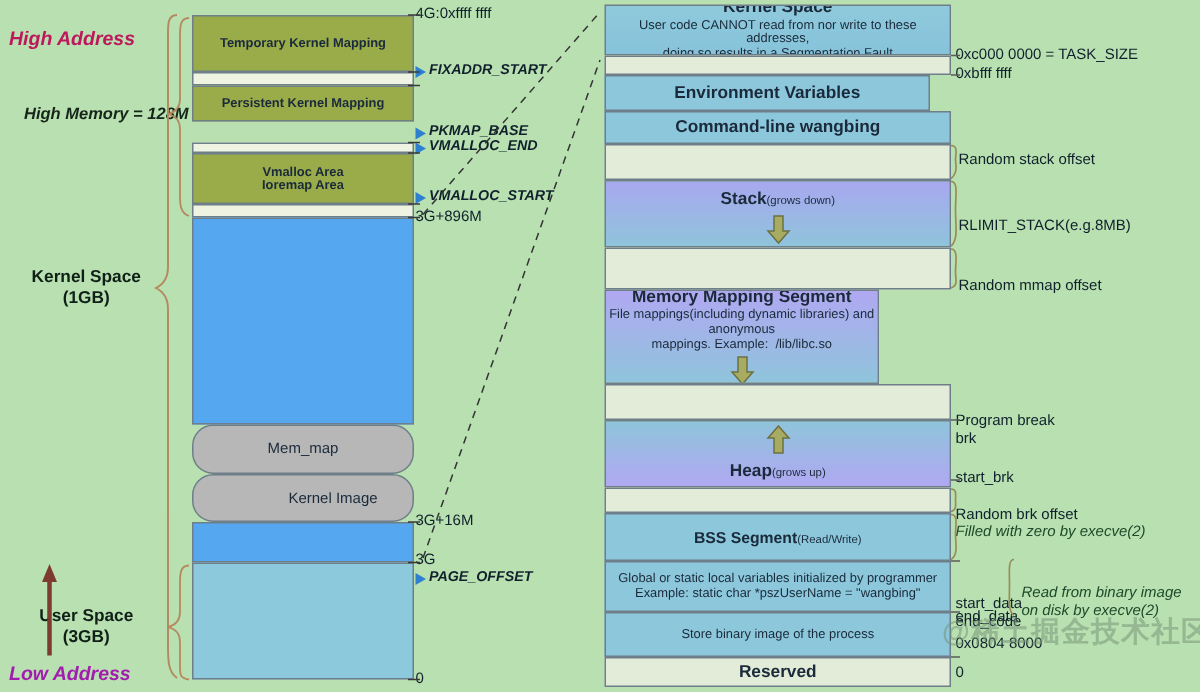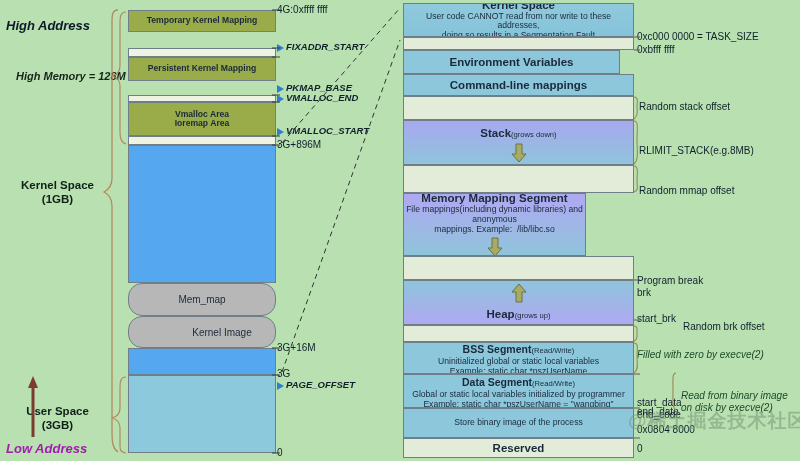--- a/index.html
+++ b/index.html
@@ -42,21 +42,21 @@
   .mid{font-size:10.5px;font-weight:bold;}
   .tiny{font-size:7.6px;}
 
   
   .arrow{width:18px;height:20px;margin-top:2px;position:relative;}
   .arrow.down svg,.arrow.up svg{display:block;}
 
   
   .lbl{position:absolute;white-space:pre;}
   .hiaddr{
-    font-style:italic;font-weight:bold;font-size:13px;color:#0f172a;
+    font-style:italic;font-weight:bold;font-size:13px;color:#be185d;
     left:6px;top:18px;
   }
   .loaddr{
     font-style:italic;font-weight:bold;font-size:13px;color:#a21caf;
     left:6px;top:441px;
   }
   .himem{
     font-style:italic;font-weight:bold;font-size:11px;color:#16251a;
     left:16px;top:70px;
   }
@@ -94,21 +94,21 @@
 </style>
 </head>
 <body>
 
 <div class="lbl hiaddr">High Address</div>
 <div class="lbl loaddr">Low Address</div>
 <div class="lbl himem">High Memory = 128M</div>
 <div class="lbl kspace">Kernel Space<br>(1GB)</div>
 <div class="lbl uspace">User Space<br>(3GB)</div>
 
-<div class="blk olive" style="left:128px;top:10px;width:148px;height:22px;">
+<div class="blk olive" style="left:128px;top:10px;width:148px;height:38px;">
   <div class="t1 sml">Temporary Kernel Mapping</div>
 </div>
 <div class="blk gapw" style="left:128px;top:48px;width:148px;height:9px;"></div>
 
 <div class="blk olive" style="left:128px;top:57px;width:148px;height:24px;">
   <div class="t1 sml">Persistent Kernel Mapping</div>
 </div>
 <div class="blk gapw" style="left:128px;top:95px;width:148px;height:7px;"></div>
 
 <div class="blk olive" style="left:128px;top:102px;width:148px;height:34px;">
@@ -155,21 +155,21 @@
   <div class="t2 sml">User code CANNOT read from nor write to these addresses,<br>doing so results in a Segmentation Fault</div>
 </div>
 
 <div class="blk rgap" style="left:403px;top:37px;width:231px;height:13px;"></div>
 
 <div class="blk rseg" style="left:403px;top:50px;width:217px;height:24px;">
   <div class="t1 big">Environment Variables</div>
 </div>
 
 <div class="blk rseg" style="left:403px;top:74px;width:231px;height:22px;">
-  <div class="t1 big">Command-line mappings</div>
+  <div class="t1 big">Command-line wangbing</div>
 </div>
 
 <div class="blk rgap" style="left:403px;top:96px;width:231px;height:24px;"></div>
 
 <div class="blk rstack" style="left:403px;top:120px;width:231px;height:45px;">
   <div>
     <span class="big">Stack</span><span class="tiny">(grows down)</span>
   </div>
   <div class="arrow down">
     <svg width="18" height="20" viewBox="0 0 18 20">
@@ -202,46 +202,42 @@
     <span class="big">Heap</span><span class="tiny">(grows up)</span>
   </div>
 </div>
 
 <div class="blk rgap" style="left:403px;top:325px;width:231px;height:17px;"></div>
 
 <div class="blk rseg" style="left:403px;top:342px;width:231px;height:32px;">
   <div>
     <span class="mid">BSS Segment</span><span class="tiny">(Read/Write)</span>
   </div>
-  <div class="t2 sml">Uninitialized global or static local variables<br>Example: static char *pszUserName</div>
 </div>
 
 <div class="blk rseg" style="left:403px;top:374px;width:231px;height:34px;">
-  <div>
-    <span class="mid">Data Segment</span><span class="tiny">(Read/Write)</span>
-  </div>
   <div class="t2 sml">Global or static local variables initialized by programmer<br>Example: static char *pszUserName = "wangbing"</div>
 </div>
 
 <div class="blk rseg" style="left:403px;top:408px;width:231px;height:30px;">
   <div class="t2 sml">Store binary image of the process</div>
 </div>
 
 <div class="blk rres" style="left:403px;top:438px;width:231px;height:20px;">
   <div class="t1 big">Reserved</div>
 </div>
 
 <div class="rnote" style="left:637px;top:31px;">0xc000 0000 = TASK_SIZE</div>
 <div class="rnote" style="left:637px;top:44px;">0xbfff ffff</div>
 <div class="rnote" style="left:639px;top:101px;">Random stack offset</div>
 <div class="rnote" style="left:639px;top:145px;">RLIMIT_STACK(e.g.8MB)</div>
 <div class="rnote" style="left:639px;top:185px;">Random mmap offset</div>
 <div class="rnote" style="left:637px;top:275px;">Program break<br>brk</div>
 <div class="rnote" style="left:637px;top:313px;text-align:right;">start_brk</div>
-<div class="rnote" style="left:637px;top:321px;padding-left:46px;">Random brk offset</div>
+<div class="rnote" style="left:637px;top:338px;">Random brk offset</div>
 <div class="rnote it" style="left:637px;top:349px;">Filled with zero by execve(2)</div>
 <div class="rnote" style="left:637px;top:366px;margin-top:40px;">end_data</div>
 <div class="rnote" style="left:637px;top:397px;">start_data<br>end_code</div>
 <div class="rnote it" style="left:681px;top:390px;">Read from binary image<br>on disk by execve(2)</div>
 <div class="rnote" style="left:637px;top:424px;">0x0804 8000</div>
 <div class="rnote" style="left:637px;top:443px;">0</div>
 
 <div class="wm">@稀土掘金技术社区</div>
 
 <svg class="ovl">

